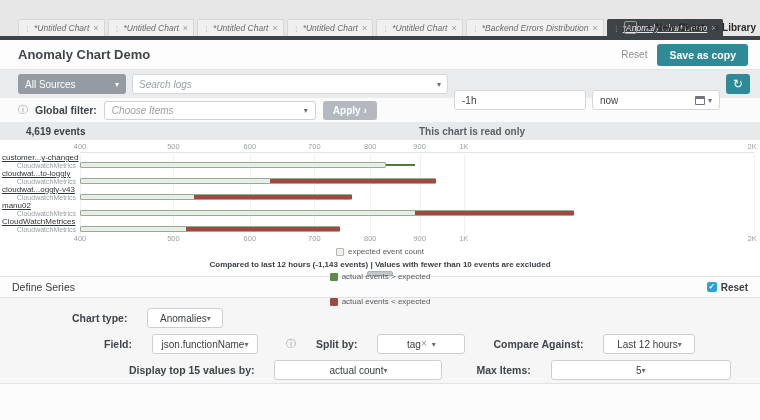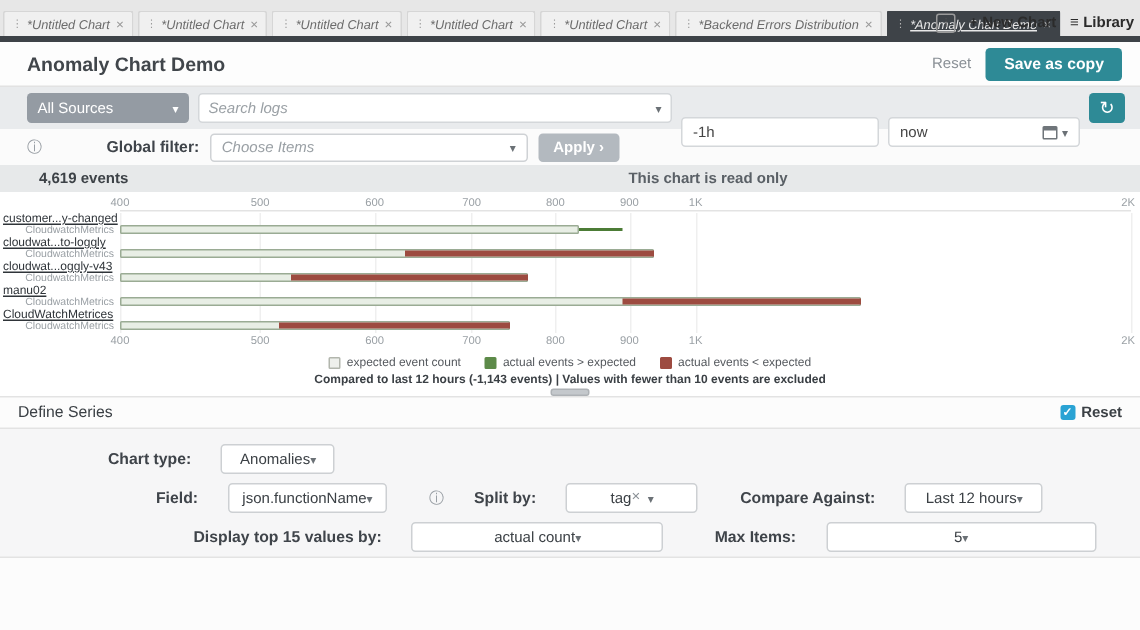--- a/index.html
+++ b/index.html
@@ -2,21 +2,21 @@
 <html><head>
 <meta charset="utf-8">
 <style>
   * { box-sizing: border-box; margin: 0; padding: 0; }
   html,body { width: 760px; height: 420px; }
   body {
     font-family: "Liberation Sans", sans-serif;
     background: #fff; color: #333; overflow: hidden; position: relative;
   }
   
-  .tabbar { height: 24px; background: #e7e7e7; display: flex; align-items: flex-end; padding: 0 4px 0 2px; }
+  .tabbar { height: 36px; background: #e7e7e7; display: flex; align-items: flex-end; padding: 0 4px 0 18px; }
   .tabs { display: flex; align-items: flex-end; flex: 1; min-width: 0; }
   .tab { display: flex; align-items: center; gap: 3px; height: 17px; background: #f0f0f0;
          border: 1px solid #d6d6d6; border-bottom: none; border-radius: 2px 2px 0 0;
          padding: 0 5px; margin-right: 3px; white-space: nowrap; cursor: default; }
   .tab-label { font-size: 8.5px; font-style: italic; color: #6b6b6b; }
   .tab-grip { font-size: 7px; color: #9a9a9a; line-height: 1; }
   .tab-close { font-size: 9px; color: #9a9a9a; line-height: 1; margin-left: 1px; }
   .tab.active { background: #3e4348; border-color: #3e4348; }
   .tab.active .tab-label { color: #e8e8e8; text-decoration: underline; }
   .tab.active .tab-grip, .tab.active .tab-close { color: #b7b7b7; }
@@ -51,21 +51,21 @@
   .cal-wrap { display: flex; align-items: center; gap: 3px; }
   .cal-icon { width: 10px; height: 9px; border: 1px solid #6f757a; border-top: 3px solid #6f757a; border-radius: 1px; }
   .refresh-btn { width: 24px; height: 20px; background: #2e8a96; border: none; border-radius: 3px;
                  color: #fff; font-size: 12px; line-height: 1; font-family: inherit; }
   .caret { font-size: 8px; color: #6b7artefact176; }
   .caret { font-size: 8px; color: #6b7176; }
   
   .filter-row { height: 24px; background: #fbfbfb; display: flex; align-items: center; gap: 7px; padding: 0 18px; }
   .info-glyph { font-size: 10px; color: #97. }
   .info-glyph { font-size: 10px; color: #979da3; }
-  .filter-label { font-size: 10.5px; font-weight: bold; color: #3f444a; margin-left: 36px; }
+  .filter-label { font-size: 10.5px; font-weight: bold; color: #3f444a; }
   .filter-select { width: 212px; height: 19px; background: #fff; border: 1px solid #cfd2d5; border-radius: 3px;
                    display: flex; align-items: center; justify-content: space-between; padding: 0 7px; }
   .filter-placeholder { font-size: 10px; font-style: italic; color: #9aa0a5; }
   .apply-btn { background: #b3b9bf; color: #fff; border: none; border-radius: 3px;
                font-family: inherit; font-size: 10px; font-weight: bold; padding: 4px 10px; }
   
   .status-bar { height: 18px; background: #e7e9ea; display: flex; align-items: center; padding: 0 12px; font-size: 10px; }
   .status-events { font-weight: bold; color: #3d4247; width: 170px; margin-left: 14px; }
   .status-center { flex: 1; text-align: center; font-weight: bold; color: #5a6066; }
   .status-range { width: 190px; text-align: right; font-weight: bold; color: #3d4247; }
@@ -80,21 +80,21 @@
   .chart-row { position: relative; height: 16px; }
   .row-label { position: absolute; left: -78px; top: 0; font-size: 8px; color: #2f3439;
                text-decoration: underline; white-space: nowrap; line-height: 8px; }
   .row-line { position: absolute; left: 0; right: 0; top: 8px; height: 7px; }
   .row-sub { position: absolute; left: -72px; width: 68px; top: 0; text-align: right;
              font-size: 7px; color: #9aa0a5; line-height: 7px; white-space: nowrap; }
   .bar-track { position: relative; height: 7px; }
   .bar-expected { position: absolute; left: 0; top: 0; height: 6px; border-radius: 1px; }
   .bar-delta { position: absolute; }
   
-  .chart-legend { display: flex; justify-content: center; gap: 16px; align-items: center; height: 13px; margin-top: 2px; }
+  .chart-legend { display: flex; justify-content: space-between; gap: 16px; align-items: center; height: 13px; margin-top: 2px; flex-direction: column; }
   .legend-item { display: flex; align-items: center; gap: 4px; font-size: 8px; color: #55595e; }
   .legend-swatch { width: 8px; height: 8px; border-radius: 1px; }
   .chart-caption { text-align: center; font-size: 8px; font-weight: bold; color: #3b4045; height: 10px; }
   .scroll-thumb { width: 26px; height: 5px; background: #c4c8cc; border: 1px solid #aeb2b6; border-radius: 2px; margin: 1px auto 0; }
   
   .define-header { height: 22px; background: #fcfcfc; border-top: 1px solid #e3e3e3; border-bottom: 1px solid #e3e3e3;
                    display: flex; align-items: center; justify-content: space-between; padding: 0 12px; }
   .define-title { font-size: 10.5px; color: #3b4045; }
   .legend-toggle { display: flex; align-items: center; gap: 4px; font-size: 10px; font-weight: bold; color: #3b4045; }
   .checkbox { width: 10px; height: 10px; background: #2aa3d4; border-radius: 2px; color: #fff;

